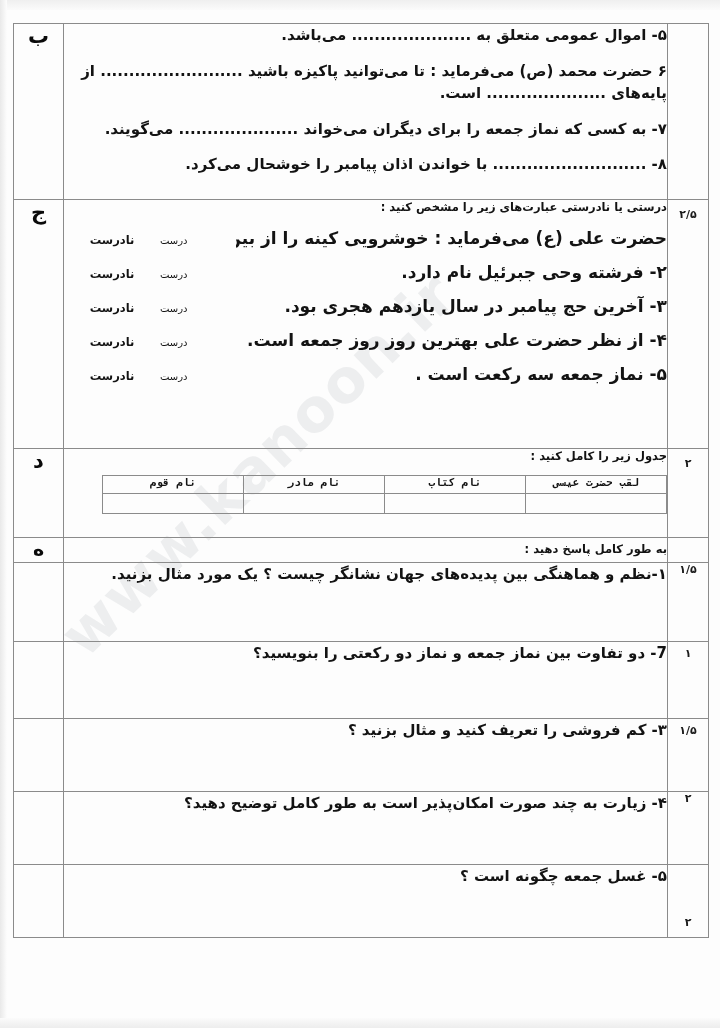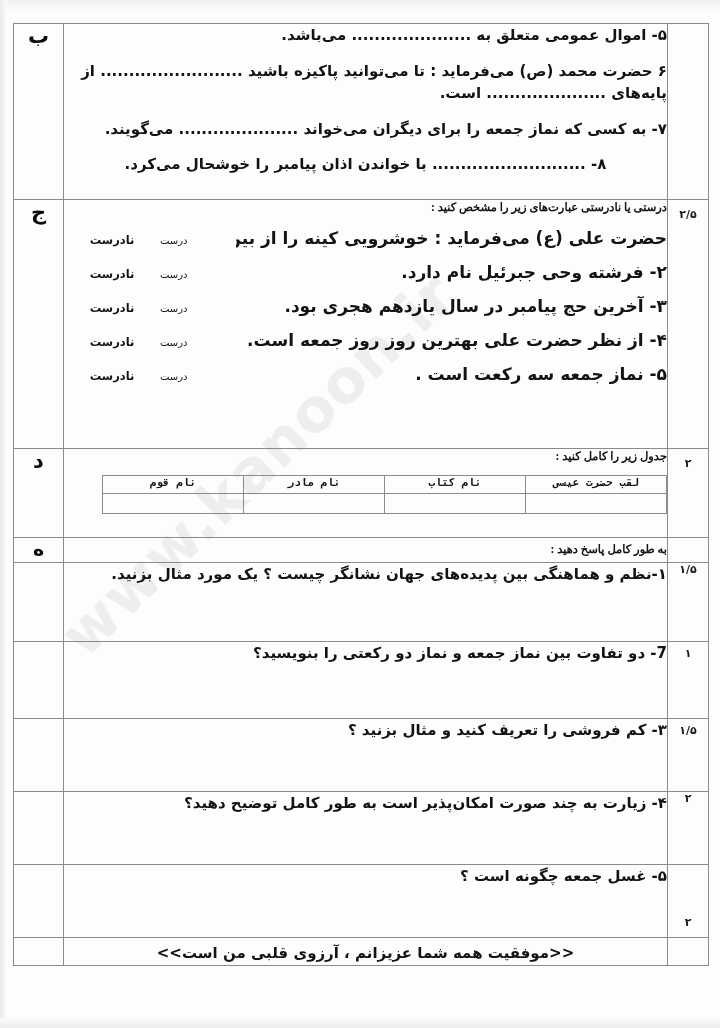--- a/index.html
+++ b/index.html
@@ -111,30 +111,29 @@
   .q-line {
     font-size: 15px;
     font-weight: 700;
     line-height: 1.5;
     color: #131313;
     margin: 0 0 13px 0;
     text-align: right;
     direction: rtl;
   }
   .q-line.tight { margin-bottom: 10px; }
-  .q-line:last-child { margin-bottom: 4px; text-align: center; }
+  .q-line:last-child { margin-bottom: 4px; }
 
   .section-head {
     font-size: 11.5px;
     font-weight: 700;
     color: #131313;
     margin: 0 0 14px 0;
     text-align: right;
     direction: rtl;
-    font-family: Liberation Serif, serif;
   }
 
   
   .tf-row {
     display: flex;
     flex-direction: row;
     align-items: baseline;
     margin-bottom: 14px;
     direction: rtl;
   }
@@ -333,23 +332,16 @@
 
       <tr>
         <td class="score-cell" style="vertical-align:bottom;padding-bottom:8px;">۲</td>
         <td class="body-cell" style="height:72px;">
           <p class="q-line tight">۵- غسل جمعه چگونه است ؟</p>
           <span class="answer-space"></span>
         </td>
         <td class="letter-cell"></td>
       </tr>
 
-      <tr>
-        <td class="score-cell"></td>
-        <td class="body-cell" style="height:22px;padding-top:4px;">
-          <p class="q-line" style="text-align:center;margin:0;">&lt;&lt;موفقیت همه شما عزیزانم ، آرزوی قلبی من است&gt;&gt;</p>
-        </td>
-        <td class="letter-cell"></td>
-      </tr>
 
     </tbody>
   </table>
 </div>
 
 </body></html>

